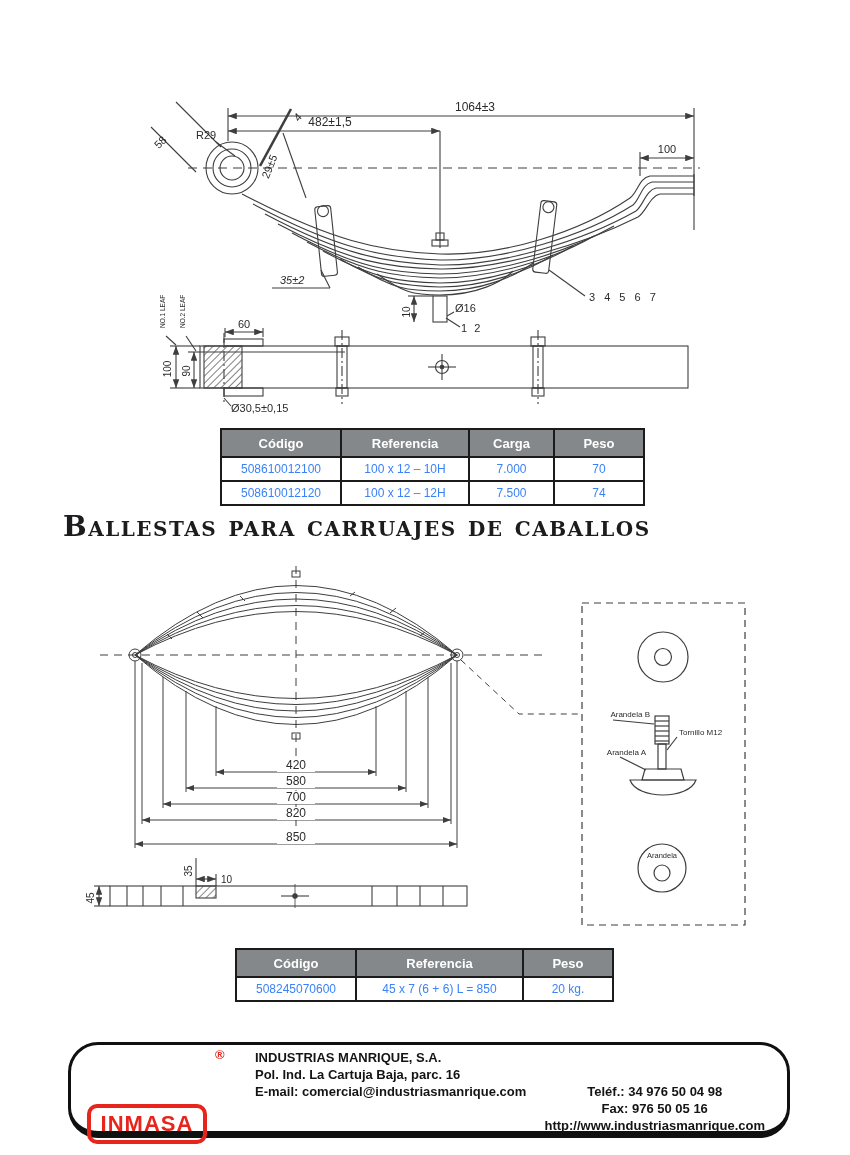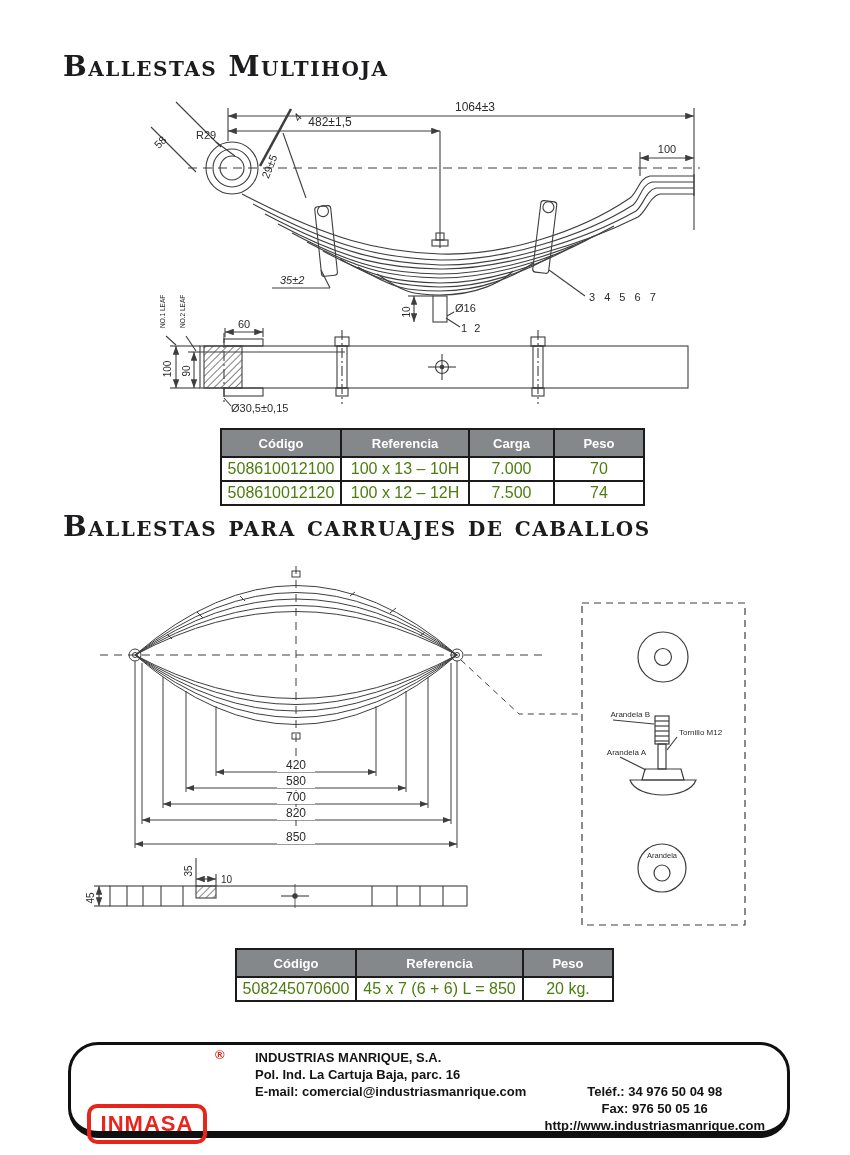--- a/index.html
+++ b/index.html
@@ -5,40 +5,39 @@
   html,body{margin:0;padding:0;background:#e9e9e9;}
   .page{position:relative;width:850px;height:1155px;background:#ffffff;margin:0 auto;
         font-family:"Liberation Sans",sans-serif;overflow:hidden;}
   .title{position:absolute;font-family:"DejaVu Serif",serif;font-variant:small-caps;
          font-weight:bold;color:#1c1c1e;font-size:28px;letter-spacing:1.5px;white-space:nowrap;}
   svg{position:absolute;left:0;}
   svg text{font-family:"Liberation Sans",sans-serif;fill:#2b2b2b;}
   .spec{position:absolute;border-collapse:collapse;table-layout:fixed;background:#fff;}
   .spec th{background:#85888b;color:#ffffff;font-size:13px;font-weight:bold;
            border:2px solid #1b1b1b;height:26px;padding:0 2px;}
-  .spec td{font-size:16px;color:#4d7c0f;text-align:center;border:2px solid #1b1b1b;
+  .spec td{font-size:12px;color:#3b82f6;text-align:center;border:2px solid #1b1b1b;
            height:22px;padding:0 4px;background:#fff;}
   .footer{position:absolute;left:68px;top:1042px;width:716px;height:86px;
           border:3px solid #101010;border-bottom-width:7px;border-radius:30px;background:#fff;}
   .logo-box{position:absolute;left:16px;top:22px;width:112px;height:32px;
             border:4px solid #e8251d;border-radius:10px;display:flex;align-items:center;
             justify-content:center;color:#e8251d;font-weight:bold;font-size:22px;
             letter-spacing:1px;font-family:"Liberation Sans",sans-serif;margin-top:37px;}
   .reg-mark{position:absolute;left:144px;top:2px;color:#e8251d;font-size:13px;font-weight:bold;}
   .addr{position:absolute;left:176px;top:4px;font-size:13px;font-weight:bold;color:#141414;
         line-height:17px;white-space:nowrap;margin-left:8px;}
   .contact{position:absolute;right:22px;top:38px;font-size:13px;font-weight:bold;color:#141414;
            line-height:17px;text-align:center;white-space:nowrap;}
 </style>
 </head>
 <body>
 
 <div class="page">
 
-  <div class="title" style="left:63px;top:50px;">Ballestas Multihoja</div>
 
   <svg style="top:0;" width="850" height="424" viewBox="0 0 850 424">
     <defs>
       <marker id="m1" markerWidth="9" markerHeight="6" refX="8" refY="3" orient="auto-start-reverse">
         <path d="M0,0 L8,3 L0,6 Z" fill="#3e3e3e"></path>
       </marker>
       <pattern id="hx1" width="5" height="5" patternUnits="userSpaceOnUse" patternTransform="rotate(45)">
         <line x1="0" y1="0" x2="0" y2="5" stroke="#4a4a4a" stroke-width="1.4"></line>
       </pattern>
     </defs>
@@ -177,21 +176,21 @@
       <tr>
         <th>Código</th>
         <th>Referencia</th>
         <th>Carga</th>
         <th>Peso</th>
       </tr>
     </thead>
     <tbody>
       <tr>
         <td>508610012100</td>
-        <td>100 x 13 – 10H</td>
+        <td>100 x 12 – 10H</td>
         <td>7.000</td>
         <td>70</td>
       </tr>
       <tr>
         <td>508610012120</td>
         <td>100 x 12 – 12H</td>
         <td>7.500</td>
         <td>74</td>
       </tr>
     </tbody>

